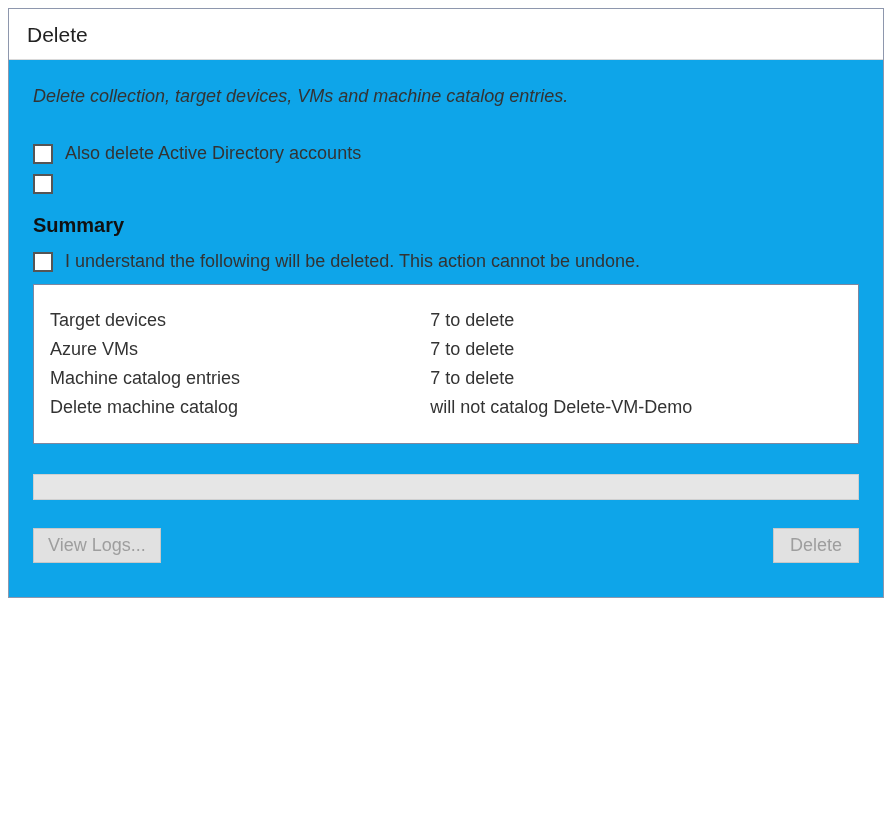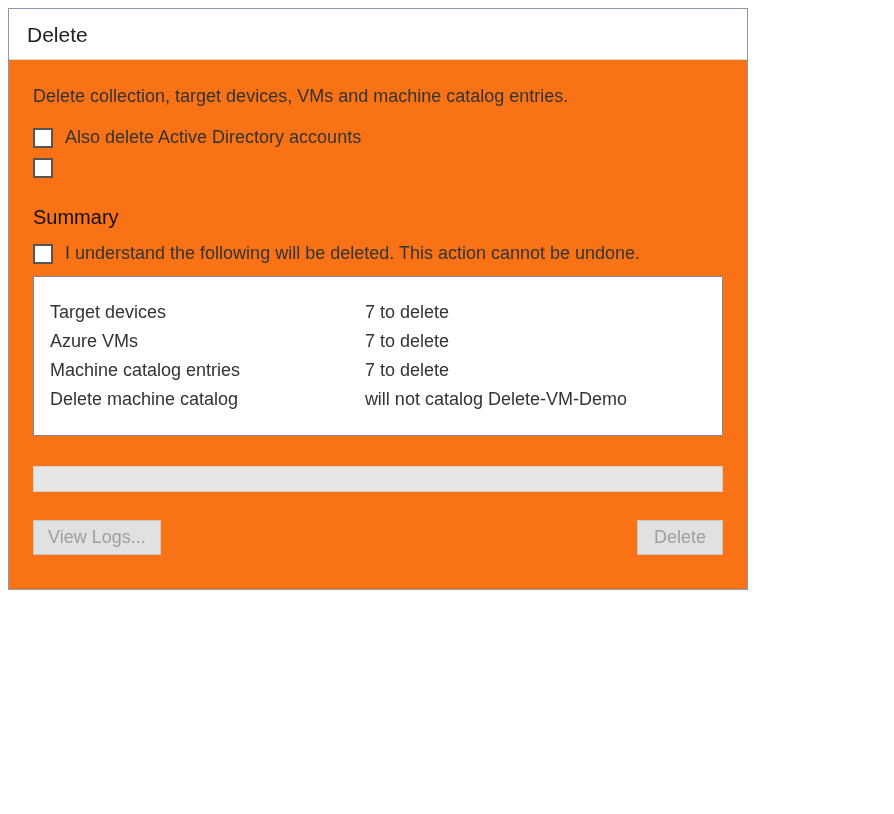--- a/index.html
+++ b/index.html
@@ -9,59 +9,60 @@
       background: #fff;
       width: 894px;
       height: 814px;
       position: relative;
       color: #333;
     }
     .dialog {
       position: absolute;
       left: 8px;
       top: 8px;
-      width: 740px;
+      width: 876px;
       border: 1px solid #8e97ad;
-      background: #f97316;
+      background: #0ea5e9;
     }
     .titlebar {
       background: #ffffff;
       border-bottom: 1px solid #d9d9d9;
       padding: 14px 18px 12px 18px;
       font-size: 21px;
       color: #222;
     }
     .body {
       padding: 26px 24px 12px 24px;
     }
     .description {
       font-size: 18px;
       color: #333;
-      margin-bottom: 20px;
+      margin-bottom: 36px;
+      font-style: italic;
     }
     .checkbox-row {
       display: flex;
       align-items: flex-end;
       gap: 12px;
       margin-bottom: 10px;
       font-size: 18px;
       color: #333;
     }
     .checkbox {
       width: 20px;
       height: 20px;
       border: 2px solid #555;
       background: #fff;
       flex: 0 0 auto;
     }
     .summary-heading {
       font-size: 20px;
-      font-weight: 400;
+      font-weight: 700;
       color: #111;
-      margin-top: 28px;
+      margin-top: 20px;
       margin-bottom: 14px;
     }
     .summary-box {
       border: 1px solid #7f879f;
       background: #fff;
       padding: 21px 16px;
       margin-top: 12px;
     }
     .summary-table {
       width: 100%;

